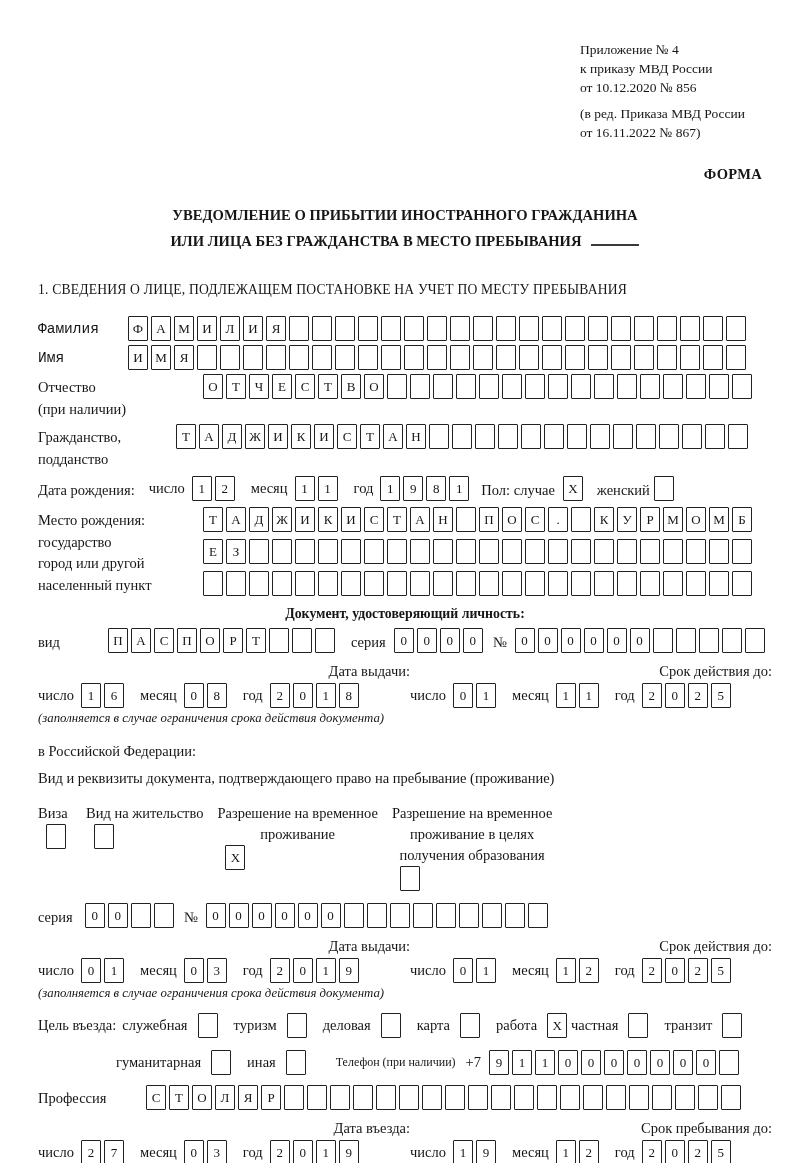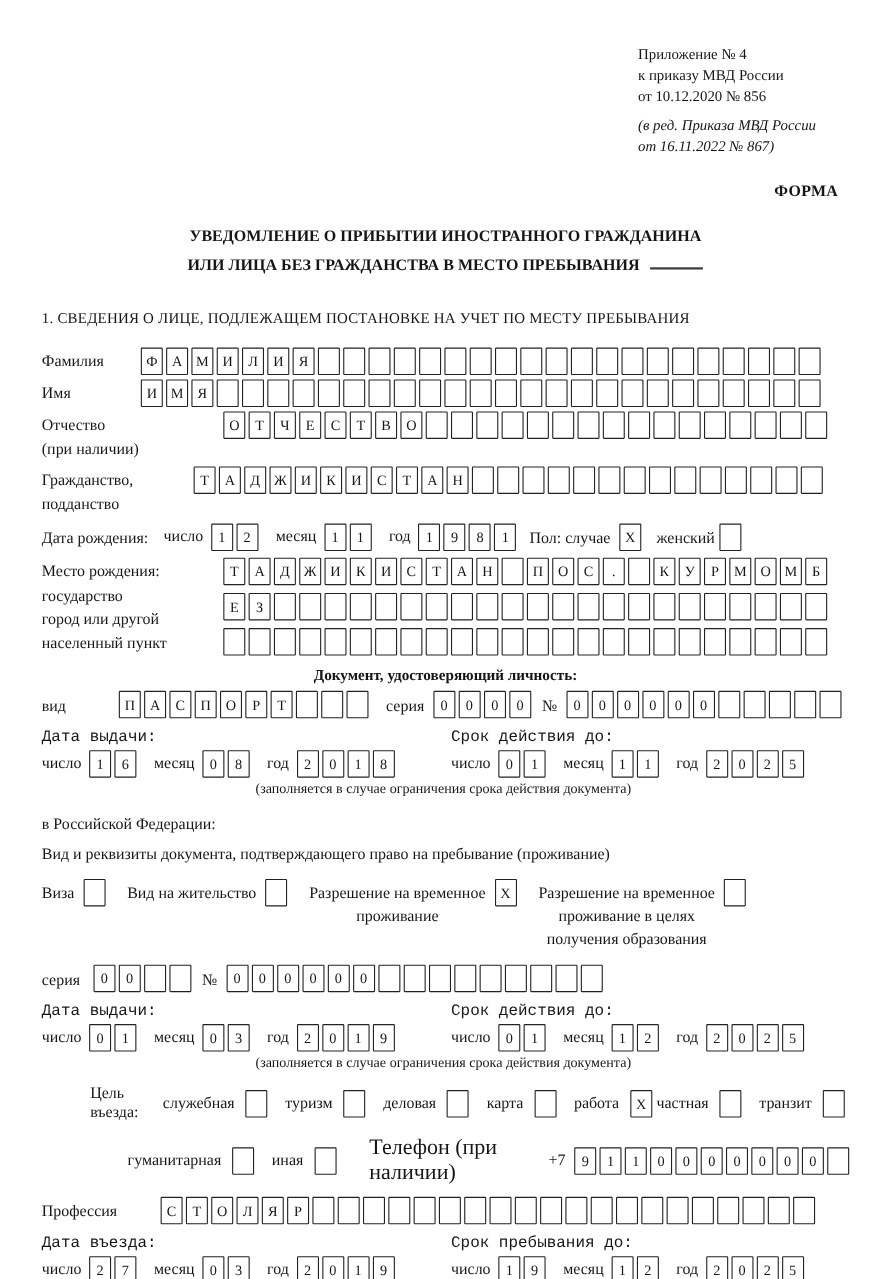--- a/index.html
+++ b/index.html
@@ -4,67 +4,67 @@
 <style>
   * { margin:0; padding:0; box-sizing:border-box; }
   html,body { background:#e9e9e9; }
   body { font-family:"Liberation Serif","DejaVu Serif",serif; color:#161616; }
   .page{
     width:800px; min-height:1163px; margin:0 auto; background:#ffffff;
     padding:40px 28px 24px 38px; position:relative;
   }
   
   .hdr{ margin-left:auto; width:192px; font-size:13.5px; line-height:19px; }
-  .hdr .grp2{ margin-top:7px;font-style:italic; }
+  .hdr .grp2{ margin-top:7px; }
   .forma{ text-align:right; font-weight:bold; font-size:14.5px; margin-top:24px; padding-right:10px; letter-spacing:.3px; }
   
   .title{ text-align:center; font-weight:bold; font-size:14.6px; margin-top:20px; line-height:1.75; }
   .blank-line{ display:inline-block; width:48px; border-bottom:2px solid #3a3a3a; height:13px; margin-left:10px; }
   .sect{ font-weight:normal; font-size:13.6px; margin-top:28px; margin-bottom:18px; letter-spacing:.2px; }
   
   .frow{ display:flex; align-items:flex-start; margin-bottom:4px; }
   .rowlabel{ font-size:14.5px; line-height:20px; padding-top:3px; flex:0 0 auto; }
-  .w90{ width:90px; } .w165{ width:165px; } .w138{ width:138px; } .w70{ width:70px; } .w108{ width:108px; }
+  .w90{ width:90px;font-family:Liberation Mono, monospace; } .w165{ width:165px; } .w138{ width:138px; } .w70{ width:70px; } .w108{ width:108px; }
   .multilabel{ font-size:14.5px; line-height:21.5px; padding-top:3px; flex:0 0 auto; }
   .cells{ display:inline-flex; gap:3px; flex:0 0 auto; }
   .cell{
     width:20px; height:25px; border:1.6px solid #222; border-radius:1px; background:#fff;
     display:inline-flex; align-items:center; justify-content:center;
     font-size:13px; line-height:1; flex:0 0 auto;
   }
   .cellcol{ display:flex; flex-direction:column; gap:7px; }
   .cbx{ margin:0 4px; }
   
   .dategrp{ display:inline-flex; align-items:center;text-align:center; }
   .dg-lbl{ font-size:14.5px; margin:0 7px 0 16px; }
   .dg-lbl.first{ margin-left:0; }
   .datepair{ display:flex; margin-top:10px; }
   .dp-col{ display:flex; flex-direction:column; }
   .dp-col.left{ width:372px; }
   .dp-col.right{ flex:1; }
-  .dp-head{ font-size:14.5px; text-align:left; margin-bottom:3px;font-family:Liberation Mono, monospace; }
-  .dp-note{ font-size:12.8px; text-align:center; margin-top:3px; padding-right:4px; }
+  .dp-head{ font-size:14.5px; text-align:right; margin-bottom:3px; }
+  .dp-note{ font-size:12.8px; text-align:left; margin-top:3px; padding-right:4px;font-style:italic; }
   
   .center-head{ text-align:center; font-weight:bold; font-size:13.8px; margin:10px 0 6px 0; }
   .mlr{ margin:0 8px 0 16px; }
   .mlr-s{ margin:0 8px 0 10px; }
   
   .para{ font-size:14.5px; line-height:27px; margin-top:12px; }
   .res-row{ display:flex; align-items:flex-start; margin-top:8px; }
-  .opt{ display:flex; align-items:flex-start; }
+  .opt{ display:flex; align-items:flex-start;flex-direction:column; }
   .olabel{ font-size:14.5px; line-height:21px; padding-top:3px; }
   .olabel.center{ text-align:center; }
   .opt .cell{ margin-left:8px; margin-right:6px; }
   .gap14{ margin-left:14px; }
   
-  .purp{ display:flex; align-items:center; margin-top:12px; flex-wrap:nowrap;margin-left:44px; }
+  .purp{ display:flex; align-items:center; margin-top:12px; flex-wrap:nowrap; }
   .purp .plabel{ font-size:14.5px; margin-right:6px; }
   .purp .pgap{ margin-left:12px; }
   .indent78{ margin-left:78px; }
-  .phone-lbl{ font-size:20px; margin:0 10px 0 26px; }
+  .phone-lbl{ font-size:12px; margin:0 10px 0 26px; }
   .phone-pfx{ font-size:14.5px; margin-right:8px; }
   .mt10{ margin-top:10px; } .mt12{ margin-top:12px; } .mt6{ margin-top:6px; }
 </style>
 </head>
 <body>
 
 <div class="page">
 
   <div class="hdr">
     <div>Приложение № 4</div>

